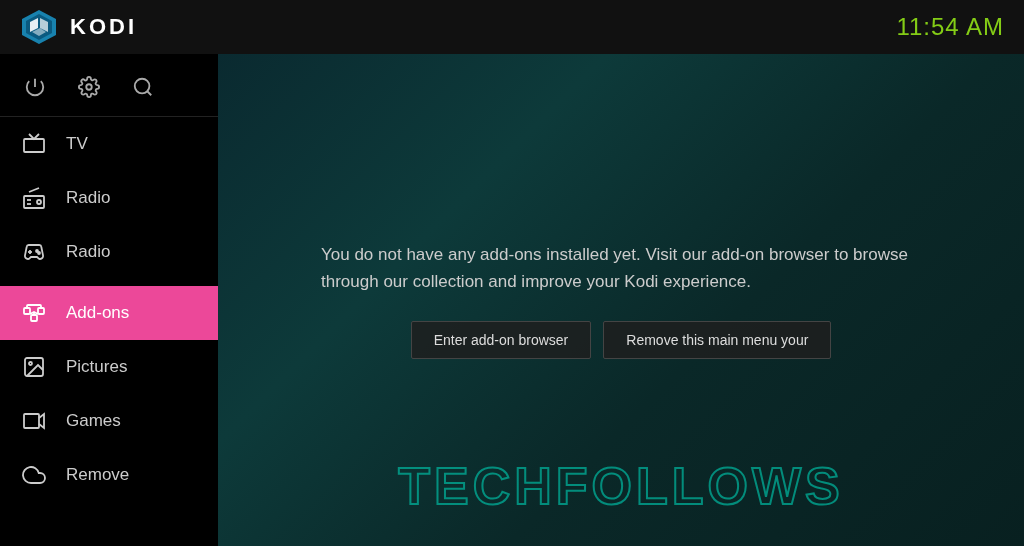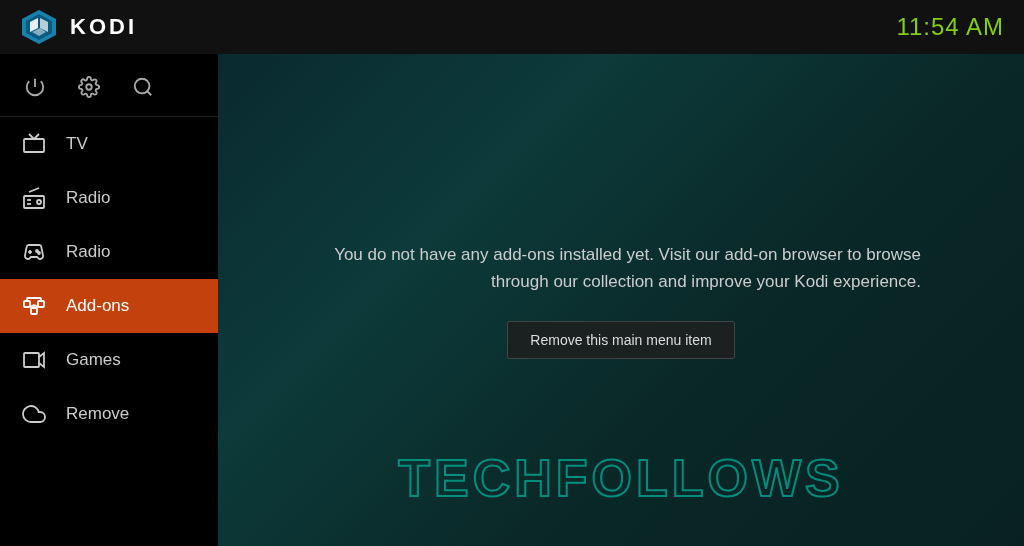--- a/index.html
+++ b/index.html
@@ -97,22 +97,23 @@
       align-items: center;
       gap: 18px;
       padding: 13px 20px;
       color: #ccc;
       font-size: 17px;
       cursor: pointer;
       transition: background 0.15s;
     }
 
     .nav-item.active {
-      background: #c2410c;
+      background: #ec4899;
       color: #fff;
+      margin-top: 7px;
     }
 
     .nav-icon {
       width: 28px;
       height: 28px;
       display: flex;
       align-items: center;
       justify-content: center;
       flex-shrink: 0;
       font-size: 20px;
@@ -131,21 +132,21 @@
       flex-direction: column;
       align-items: center;
       justify-content: center;
       position: relative;
       padding: 20px;
     }
 
     .content-message {
       color: #ccc;
       font-size: 17px;
-      text-align: right;
+      text-align: left;
       max-width: 600px;
       line-height: 1.6;
       margin-bottom: 26px;
     }
 
     .content-buttons {
       display: flex;
       gap: 12px;
     }
 
@@ -155,21 +156,21 @@
       border: 1px solid #444;
       padding: 10px 22px;
       font-size: 14px;
       cursor: pointer;
       border-radius: 2px;
       transition: background 0.15s;
     }
 
     .watermark {
       position: absolute;
-      bottom: 38px;
+      bottom: 30px;
       left: 50%;
       transform: translateX(-50%);
       font-size: 52px;
       font-weight: 900;
       letter-spacing: 4px;
       color: transparent;
       -webkit-text-stroke: 2px #00b8a0;
       text-stroke: 2px #00b8a0;
       opacity: 0.7;
       white-space: nowrap;
@@ -263,20 +264,30 @@
             <rect x="16" y="7" width="6" height="6" rx="1"></rect>
             <rect x="9" y="14" width="6" height="6" rx="1"></rect>
             <path d="M5 7V5a1 1 0 0 1 1-1h12a1 1 0 0 1 1 1v2"></path>
             <path d="M12 14v-3"></path>
             <path d="M8 13l4-2 4 2"></path>
           </svg>
         </div>
         <span class="nav-label">Add-ons</span>
       </div>
 
+      <div class="nav-item">
+        <div class="nav-icon">
+          <svg viewBox="0 0 24 24" width="24" height="24" fill="none" stroke="currentColor" stroke-width="1.8">
+            <rect x="3" y="3" width="18" height="18" rx="2"></rect>
+            <circle cx="8.5" cy="8.5" r="1.5"></circle>
+            <polyline points="21 15 16 10 5 21"></polyline>
+          </svg>
+        </div>
+        <span class="nav-label">Pictures</span>
+      </div>
 
       <div class="nav-item">
         <div class="nav-icon">
           <svg viewBox="0 0 24 24" width="24" height="24" fill="none" stroke="currentColor" stroke-width="1.8">
             <rect x="2" y="5" width="15" height="14" rx="1"></rect>
             <polyline points="17 9 22 5 22 19 17 15"></polyline>
           </svg>
         </div>
         <span class="nav-label">Games</span>
       </div>
@@ -290,18 +301,19 @@
         </div>
         <span class="nav-label">Remove</span>
       </div>
 
     </nav>
   </div>
 
   <div class="content">
     <p class="content-message">You do not have any add-ons installed yet. Visit our add-on browser to browse through our collection and improve your Kodi experience.</p>
     <div class="content-buttons">
-      <button class="content-btn">Remove this main menu item</button>
+      <button class="content-btn">Enter add-on browser</button>
+      <button class="content-btn">Remove this main menu your</button>
     </div>
     <div class="watermark">TECHFOLLOWS</div>
   </div>
 
 </div>
 
 </body></html>

